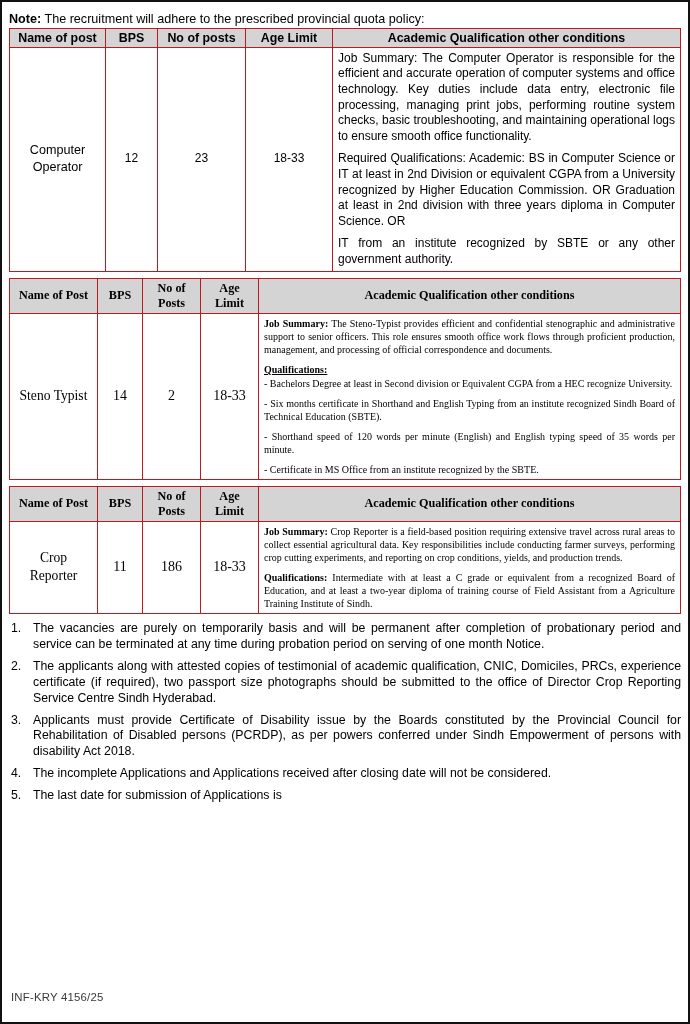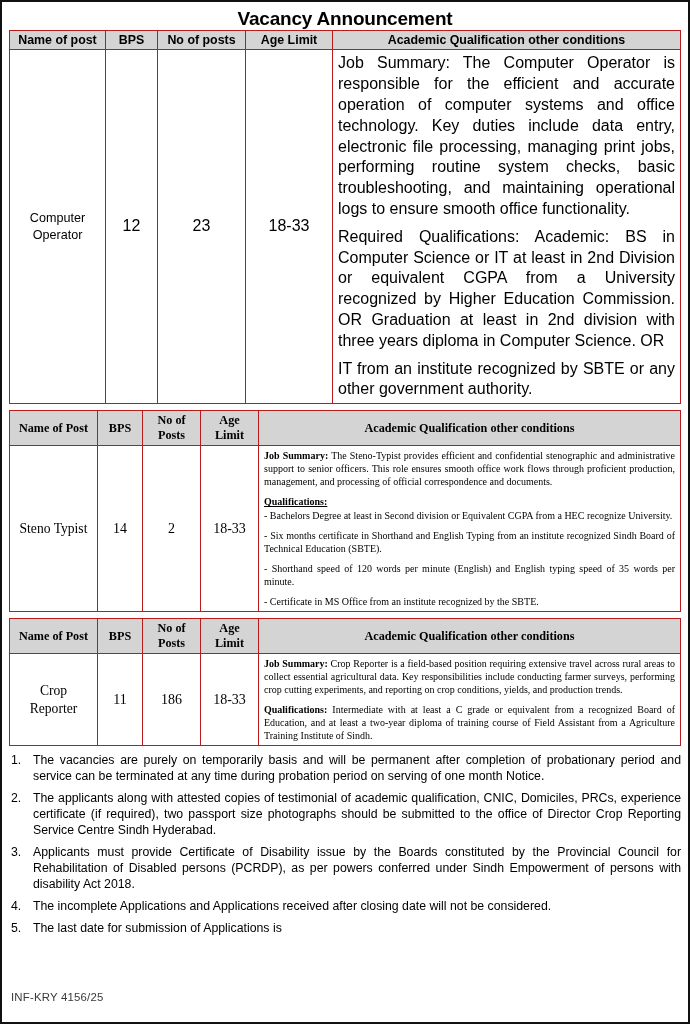--- a/index.html
+++ b/index.html
@@ -78,21 +78,21 @@
     padding: 2px 3px;
   }
   .cell-center {
     text-align: center;
     vertical-align: middle;
   }
 
   
   .tbl-sans { font-family: "Liberation Sans", sans-serif; }
   .tbl-sans thead th { font-size: 12.4px; }
-  .tbl-sans td { font-size: 16px; line-height: 1.30; }
+  .tbl-sans td { font-size: 12px; line-height: 1.30; }
   .tbl-sans .desc { text-align: justify; }
   .tbl-sans .desc p { margin: 0 0 7px 0; }
   .tbl-sans .desc p:last-child { margin-bottom: 0; }
   .tbl-sans .postname { font-size: 12.6px; line-height: 1.35; }
 
   
   .tbl-serif { font-family: "Liberation Serif", serif; margin-top: 6px; }
   .tbl-serif thead th { font-size: 12.2px; }
   .tbl-serif td { font-size: 10px; line-height: 1.30; }
   .tbl-serif .desc { text-align: justify; }
@@ -138,23 +138,23 @@
     font-size: 11.4px;
     color: #3a3a3a;
     letter-spacing: 0.2px;
   }
 </style>
 </head>
 <body>
 
 <div class="page">
 
-  <div class="title-main">Vacancy Announcement</div>
-
-
+
+
+  <div class="note"><b>Note:</b><span> The recruitment will adhere to the prescribed provincial quota policy:</span></div>
 
 
   <table class="tbl-sans">
     <colgroup>
       <col style="width:96px">
         <col style="width:52px">
         <col style="width:88px">
         <col style="width:87px">
         <col>
     </colgroup>

